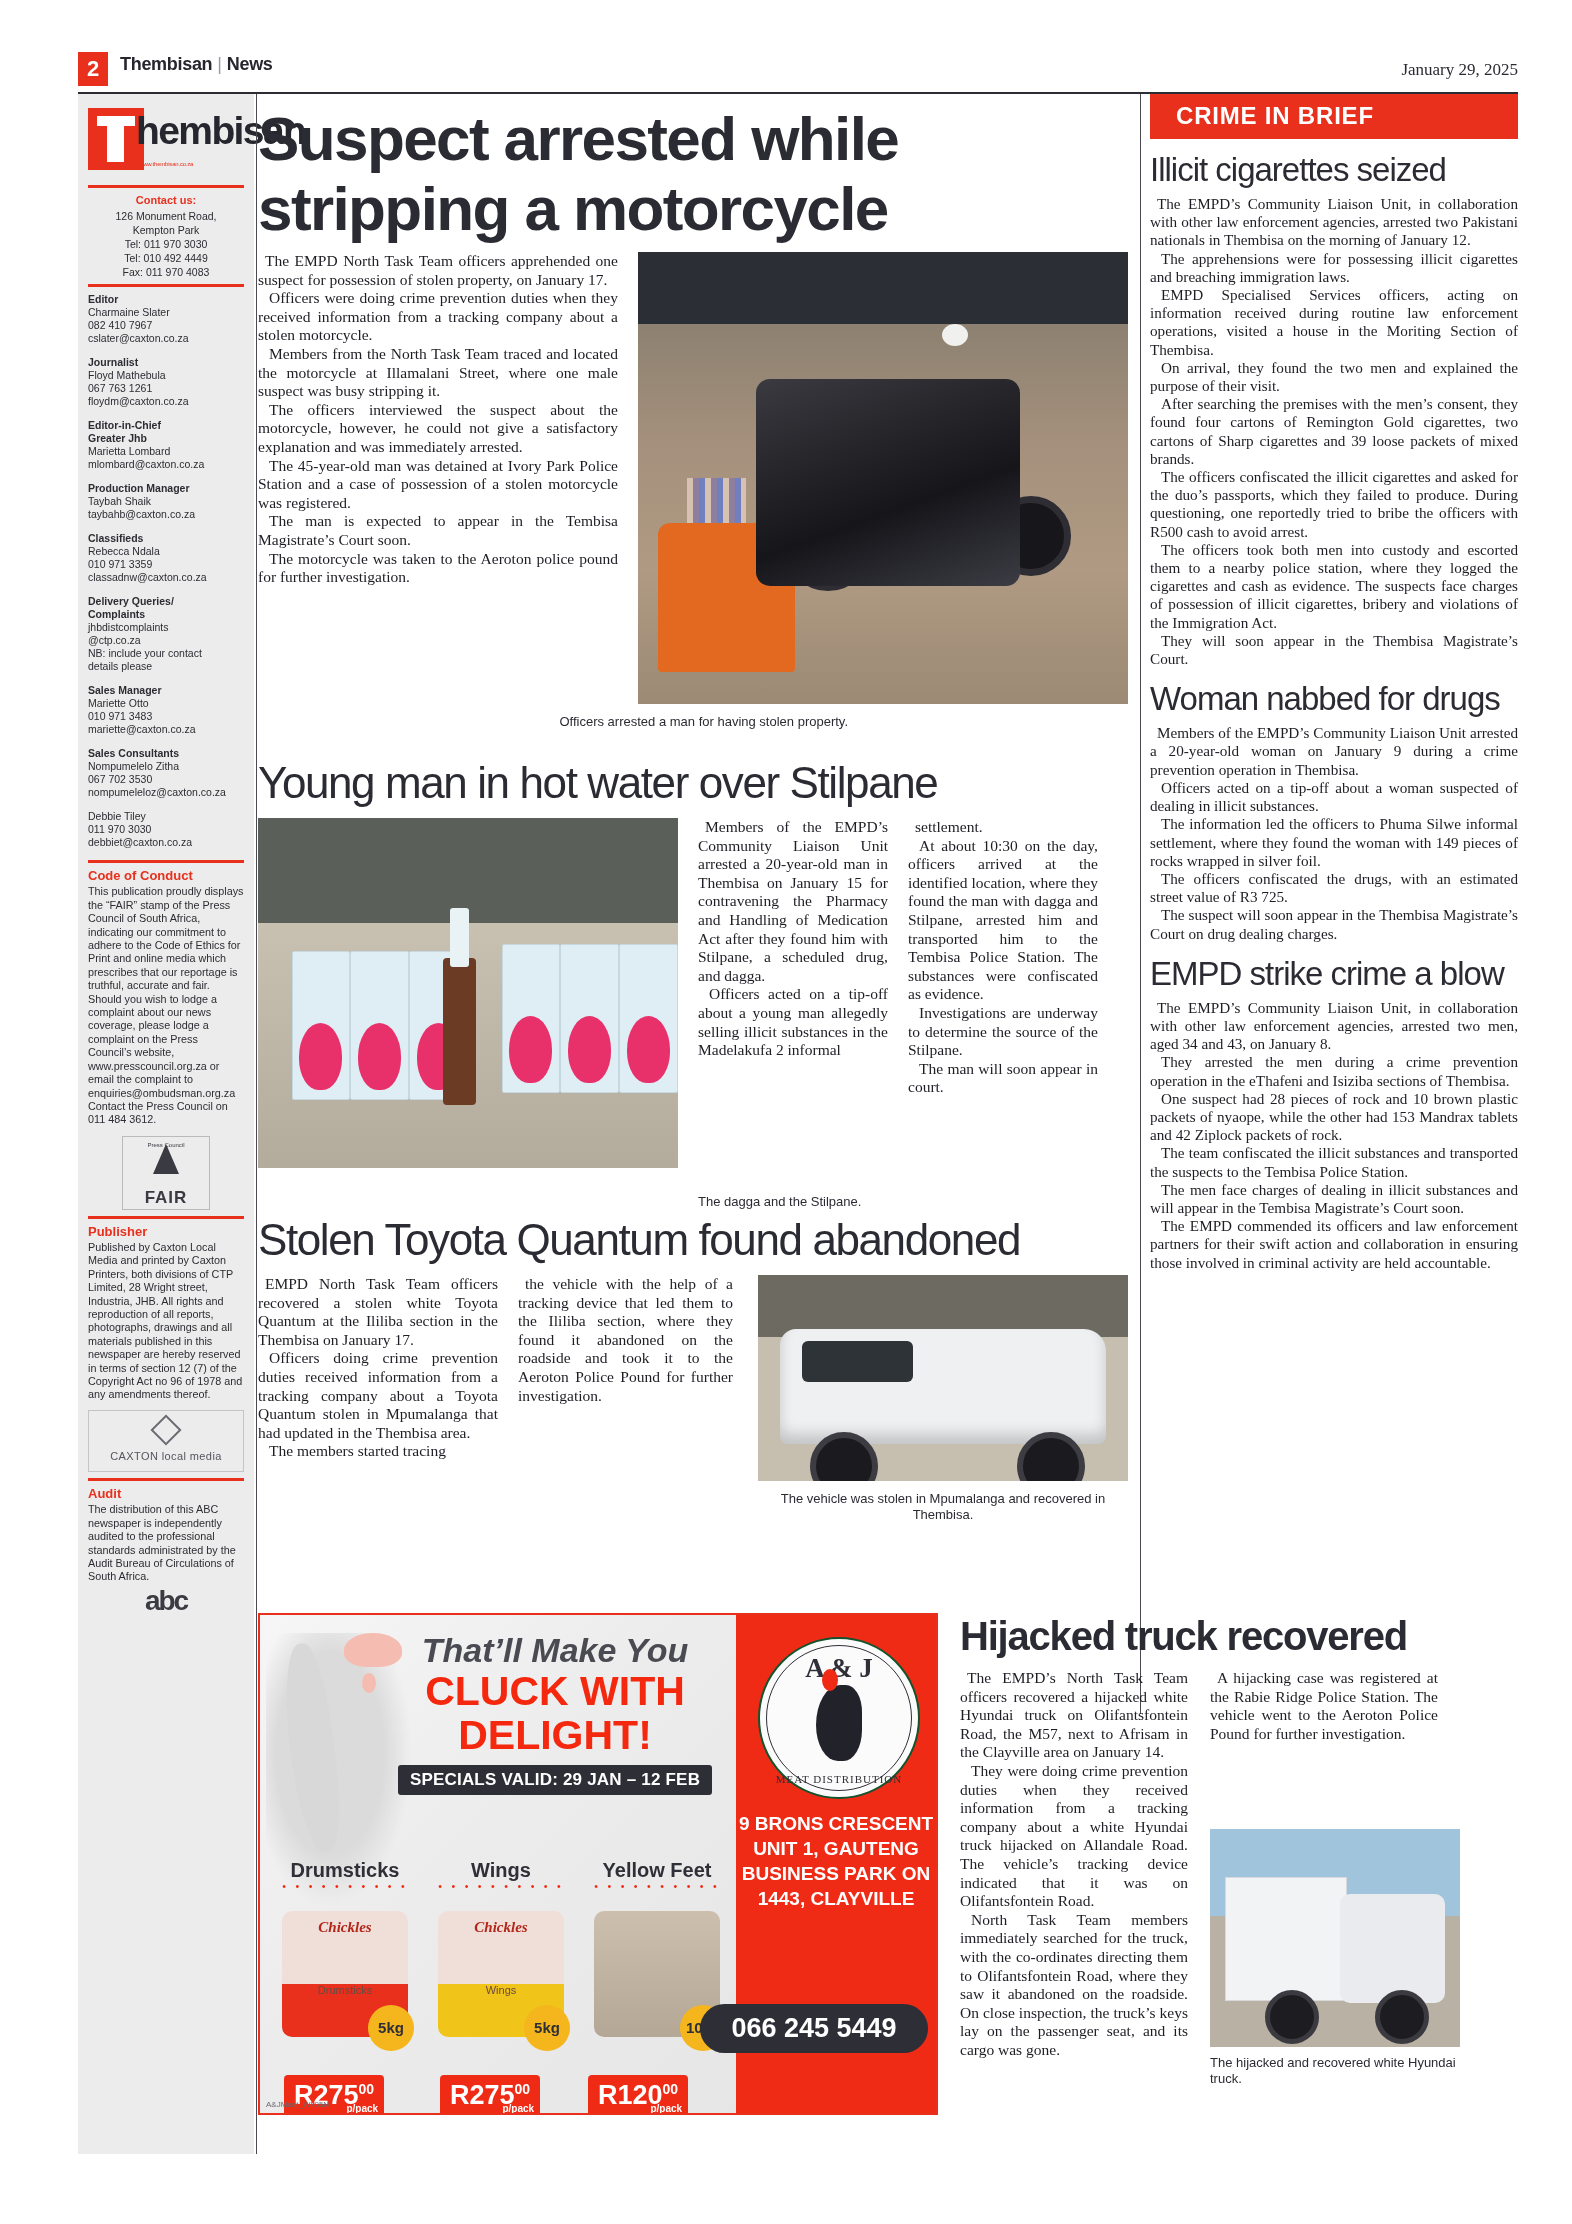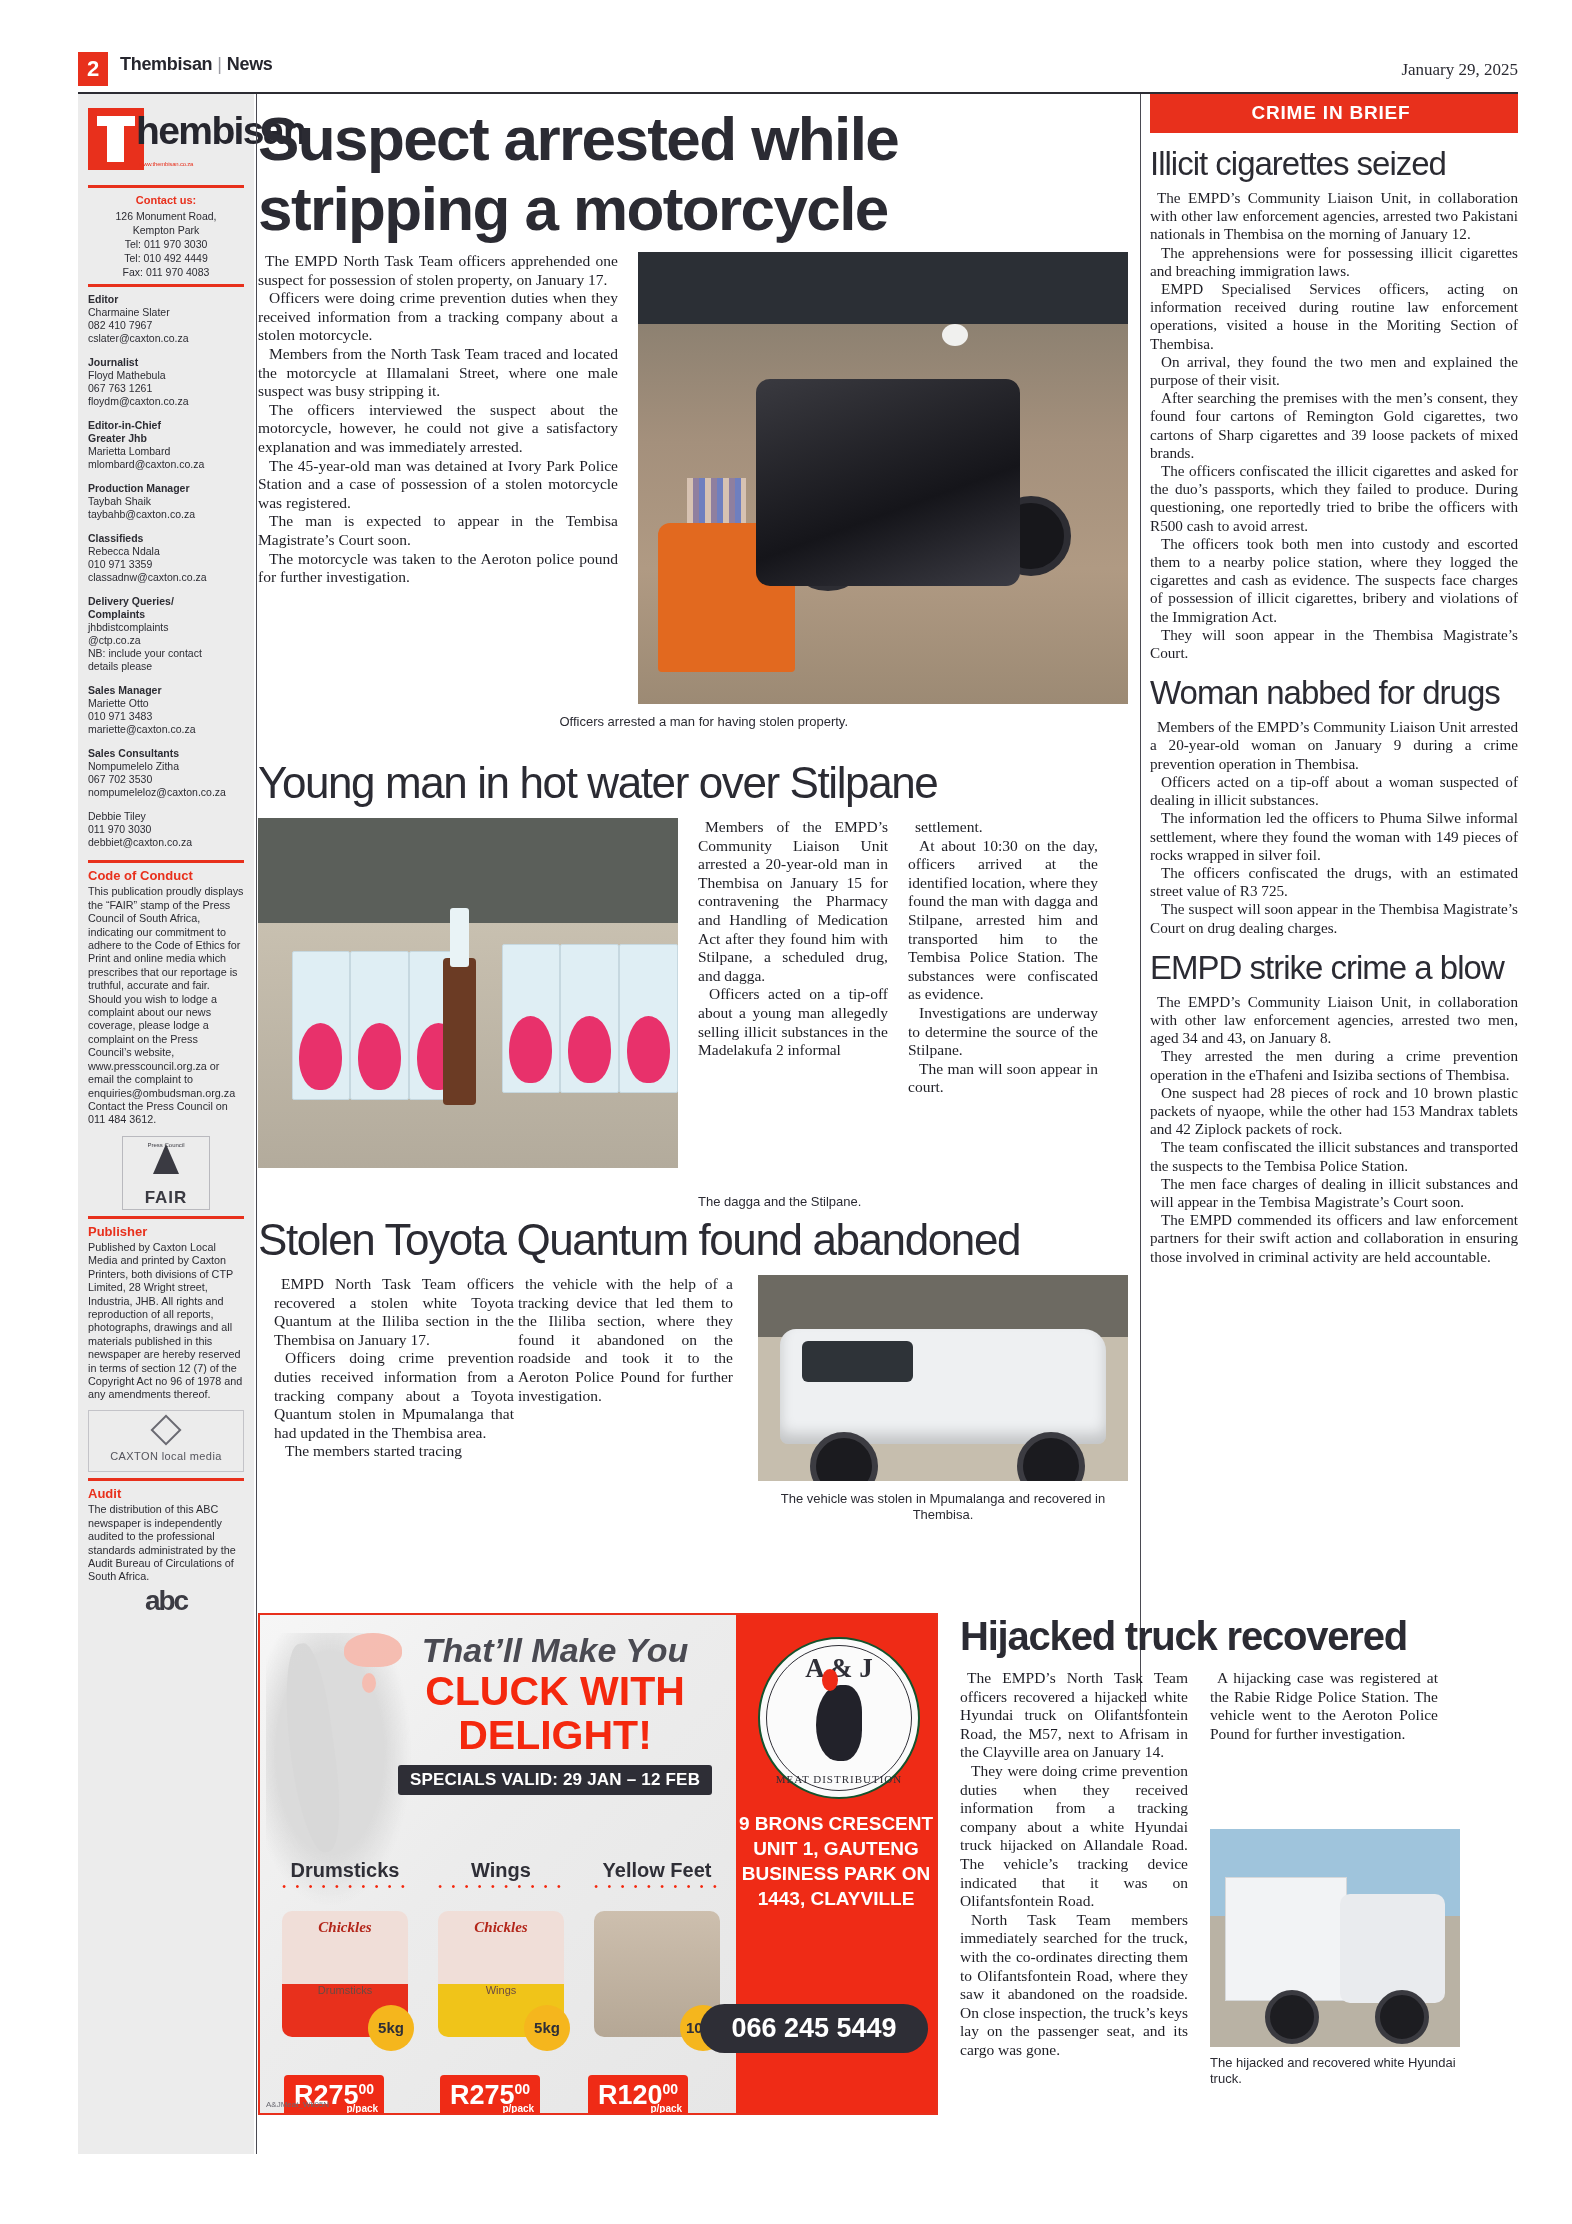--- a/index.html
+++ b/index.html
@@ -89,21 +89,21 @@
 
   .ph-truck{background:linear-gradient(180deg,#9fc4dc 0 40%,#b9b2a4 40% 100%);}
   .ph-truck .cab{position:absolute;left:52%;top:30%;width:42%;height:50%;background:#e9ebee;border-radius:10px;}
   .ph-truck .box{position:absolute;left:6%;top:22%;width:48%;height:56%;background:#f2f3f5;border:1px solid #d6d8da;}
   .ph-truck .w1{position:absolute;left:22%;top:74%;width:44px;height:44px;border-radius:50%;background:#1d1d21;border:5px solid #3a3a40;}
   .ph-truck .w2{position:absolute;left:66%;top:74%;width:44px;height:44px;border-radius:50%;background:#1d1d21;border:5px solid #3a3a40;}
 
   
   .rightcol{position:absolute;left:1150px;top:94px;width:368px;}
   .cib-bar{background:#e8301c;color:#fff;font-family:"Liberation Sans",sans-serif;font-weight:bold;
-    font-size:19px;letter-spacing:.8px;padding:8px 14px 9px 8px;text-align:center;}
+    font-size:24px;letter-spacing:.8px;padding:8px 14px 9px 26px;}
   .sub-head{font-family:"Liberation Sans",sans-serif;font-weight:normal;font-size:33px;line-height:38px;
     letter-spacing:-1px;color:#2b2b33;margin:12px 0 6px 0;}
   .rightcol .body-col{font-size:15.2px;line-height:18.2px;}
 
   
   .headline-3{font-family:"Liberation Sans",sans-serif;font-size:40px;line-height:46px;letter-spacing:-1.2px;color:#2b2b33;margin:0 0 10px 0;}
 
   
   .advert{position:absolute;left:258px;top:1613px;width:680px;height:502px;border:2px solid #e8301c;box-sizing:border-box;background:#f1f1f1;overflow:hidden;}
   .ad-left{position:absolute;left:0;top:0;width:480px;height:100%;
@@ -309,21 +309,21 @@
         <p class="first">settlement.</p>
         <p>At about 10:30 on the day, officers arrived at the identified location, where they found the man with dagga and Stilpane, arrested him and transported him to the Tembisa Police Station. The substances were confiscated as evidence.</p>
         <p>Investigations are underway to determine the source of the Stilpane.</p>
         <p>The man will soon appear in court.</p>
       </div>
       <div class="caption left" style="position:absolute;left:440px;top:376px;width:330px;">The dagga and the Stilpane.</div>
     </div>
 
     <h2 class="headline-2" style="margin-top:2px;">Stolen Toyota Quantum found abandoned</h2>
     <div style="position:relative;height:280px;">
-      <div class="body-col" style="position:absolute;left:16px;top:0;width:240px;">
+      <div class="body-col" style="position:absolute;left:0;top:0;width:240px;">
         <p class="first">EMPD North Task Team officers recovered a stolen white Toyota Quantum at the Ililiba section in the Thembisa on January 17.</p>
         <p>Officers doing crime prevention duties received information from a tracking company about a Toyota Quantum stolen in Mpumalanga that had updated in the Thembisa area.</p>
         <p>The members started tracing</p>
       </div>
       <div class="body-col" style="position:absolute;left:260px;top:0;width:215px;">
         <p class="first">the vehicle with the help of a tracking device that led them to the Ililiba section, where they found it abandoned on the roadside and took it to the Aeroton Police Pound for further investigation.</p>
       </div>
       <div class="photo ph-quantum" style="position:absolute;left:500px;top:0;width:370px;height:206px;">
         <div class="van"></div>
         <div class="win"></div>

